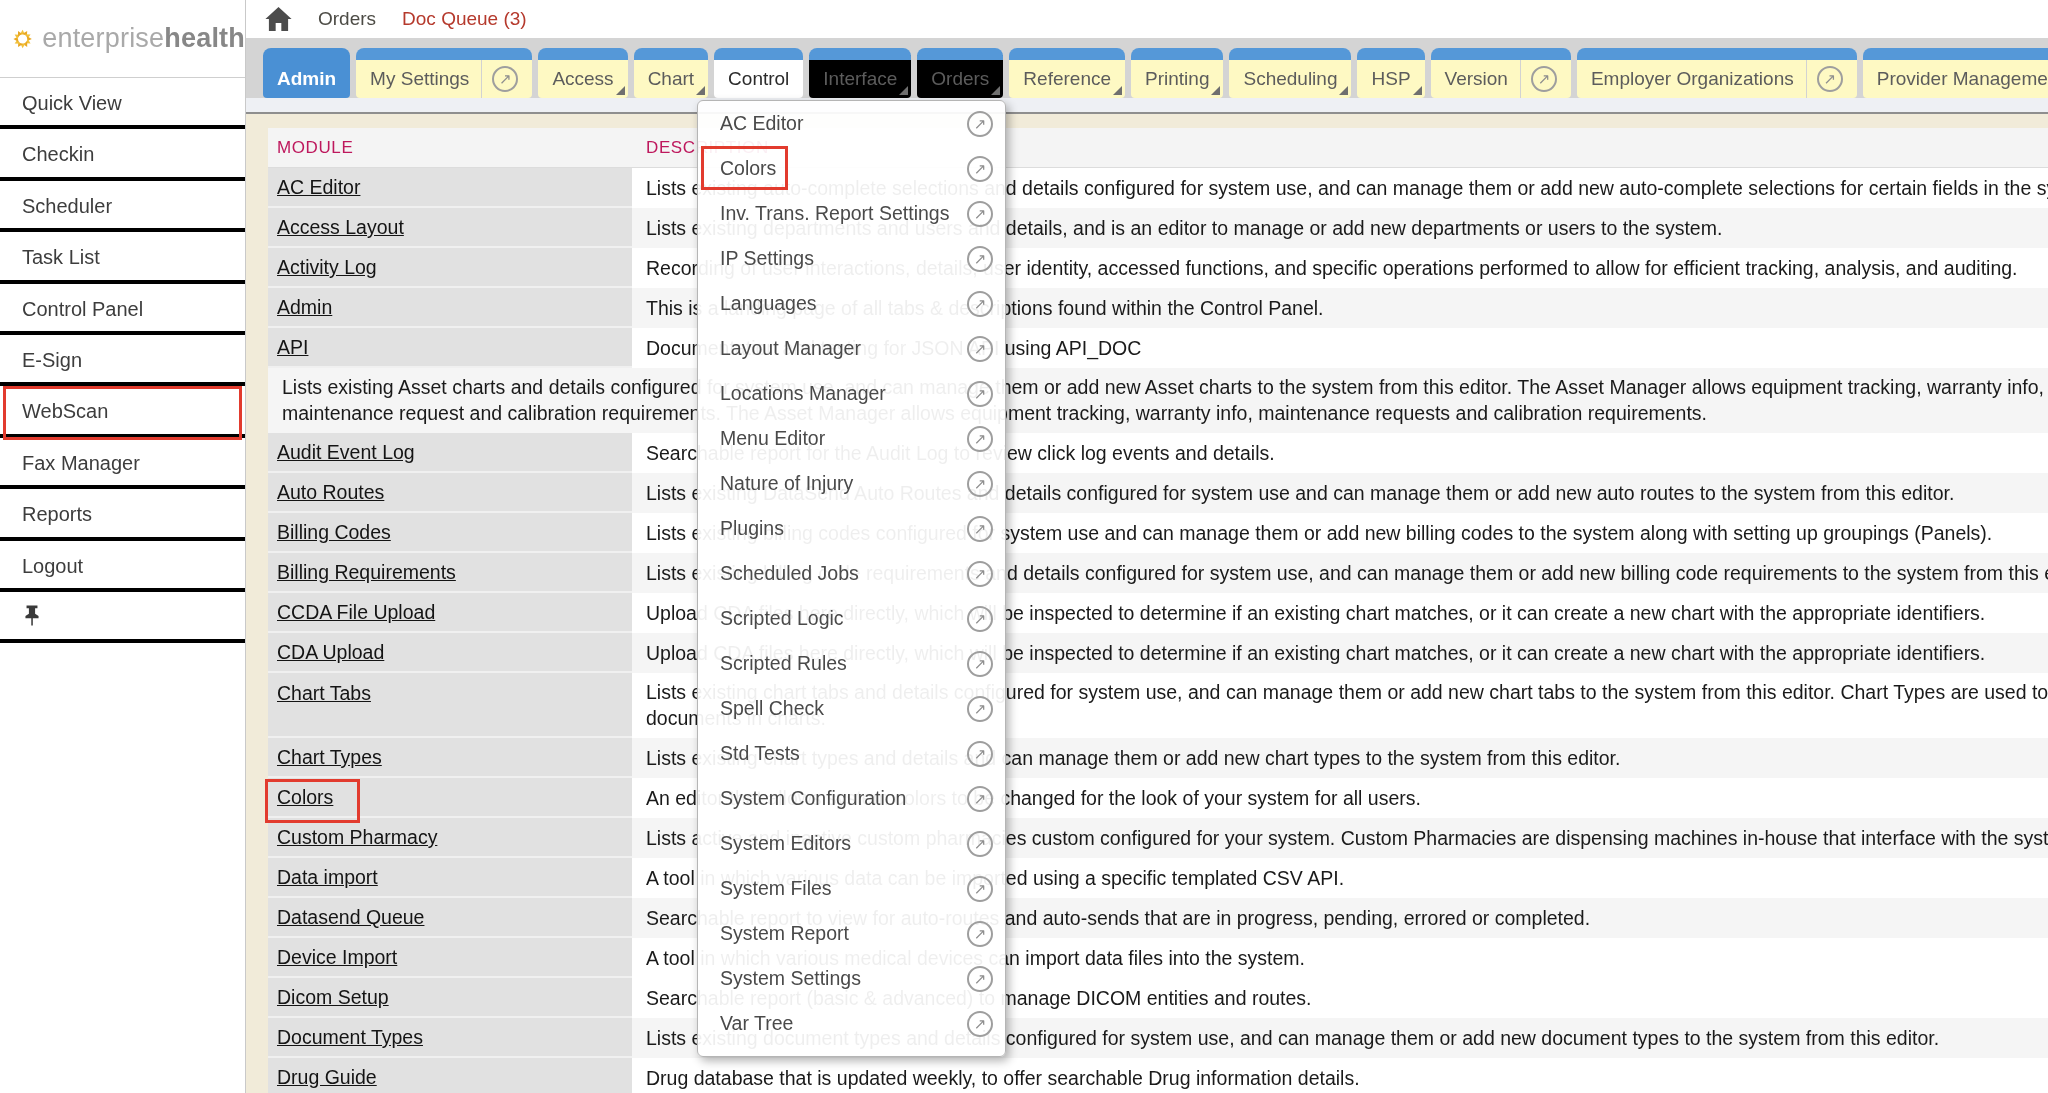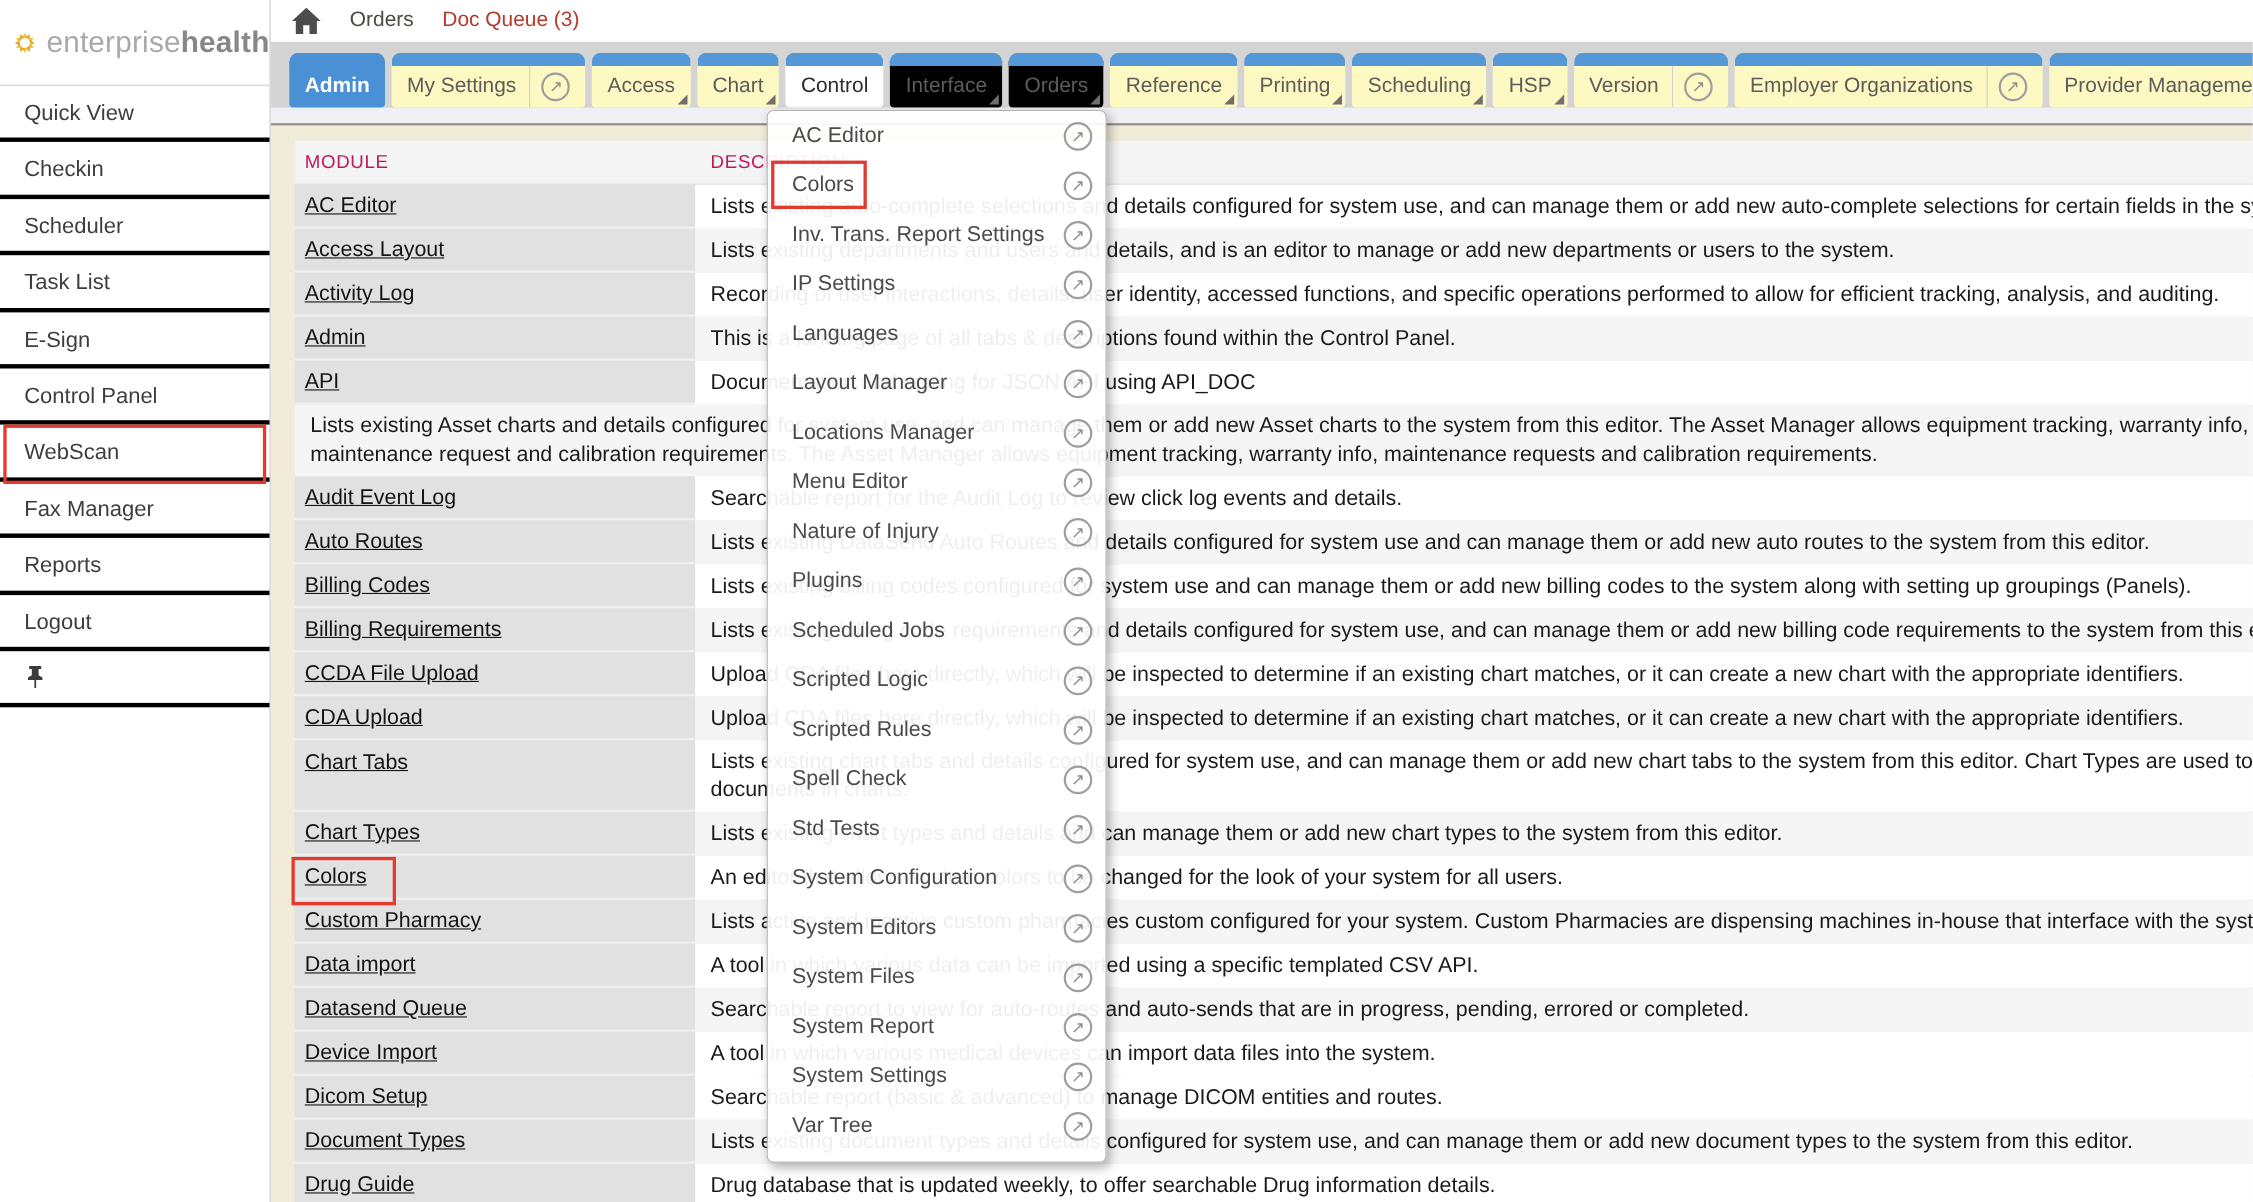--- a/index.html
+++ b/index.html
@@ -99,22 +99,22 @@
         </g>
         <circle cx="0" cy="0" r="11" fill="#ffffff"></circle>
       </svg>
     <span class="logo-text"><span>enterprise</span><b>health</b></span>
   </div>
   <div id="sidebar-menu">
       <div class="side-item"><span>Quick View</span></div>
       <div class="side-item"><span>Checkin</span></div>
       <div class="side-item"><span>Scheduler</span></div>
       <div class="side-item"><span>Task List</span></div>
+      <div class="side-item"><span>Control Panel</span></div>
       <div class="side-item"><span>E-Sign</span></div>
-      <div class="side-item"><span>Control Panel</span></div>
       <div class="side-item"><span>WebScan</span></div>
       <div class="side-item"><span>Fax Manager</span></div>
       <div class="side-item"><span>Reports</span></div>
       <div class="side-item"><span>Logout</span></div>
       <div class="side-item pin">
         <svg width="20" height="23" viewBox="0 0 22 24">
           <path d="M5 1 h12 v3 h-2.6 v6.2 l3.8 2.3 v2.5 H3.8 v-2.5 l3.8-2.3 V4 H5 Z" fill="#3a3a3a"></path>
           <rect x="10.2" y="14.5" width="1.7" height="8.5" fill="#3a3a3a"></rect>
         </svg>
       </div>

